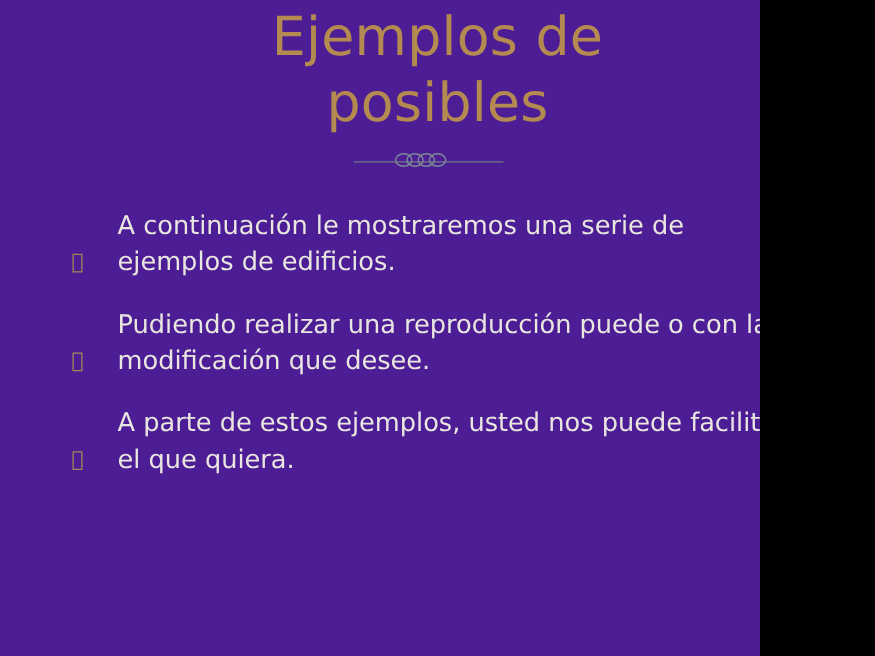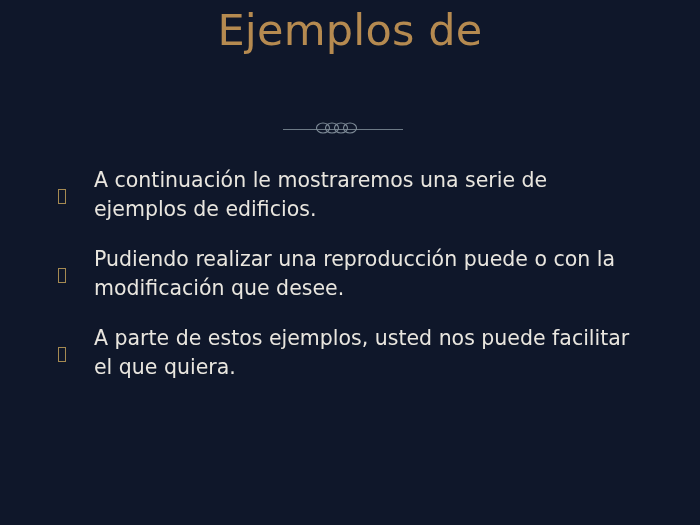--- a/index.html
+++ b/index.html
@@ -10,23 +10,23 @@
   body {
     width: 700px;
     height: 525px;
     overflow: hidden;
     font-family: "DejaVu Sans", sans-serif;
     -webkit-font-smoothing: antialiased;
   }
 
   #slide {
     position: relative;
-    width: 700px;
+    width: 608px;
     height: 525px;
-    background: #0f172a;
+    background: #4c1d95;
     overflow: hidden;
   }
 
   
   #title-block {
     position: absolute;
     left: 0;
     top: 4px;
     width: 700px;
     text-align: center;
@@ -60,21 +60,21 @@
   
   #bullet-list {
     position: absolute;
     left: 52px;
     top: 166px;
     width: 610px;
     z-index: 2;
   }
   .bullet-item {
     display: flex;
-    align-items: center;
+    align-items: flex-end;
     margin-bottom: 21px;
   }
   .bullet-item:last-child {
     margin-bottom: 16px;
   }
   .bullet-marker {
     flex: 0 0 auto;
     width: 42px;
     color: #a58a52;
     font-size: 21px;
@@ -102,20 +102,21 @@
     max-width: 545px;
   }
 </style>
 </head>
 <body>
 
 <div id="slide">
 
   <div id="title-block">
     <span class="title-line">Ejemplos de</span>
+    <span class="title-line">posibles</span>
   </div>
 
   <div id="title-ornament">
     <svg width="120" height="18" viewBox="0 0 120 18" xmlns="http://www.w3.org/2000/svg">
       <line x1="0" y1="9.5" x2="120" y2="9.5" stroke="#6d7a86" stroke-width="1"></line>
       <g fill="none" stroke="#7d8a96" stroke-width="1.1">
         <ellipse cx="40" cy="8" rx="6.5" ry="5"></ellipse>
         <ellipse cx="49" cy="8" rx="6.5" ry="5"></ellipse>
         <ellipse cx="58" cy="8" rx="6.5" ry="5"></ellipse>
         <ellipse cx="67" cy="8" rx="6.5" ry="5"></ellipse>

